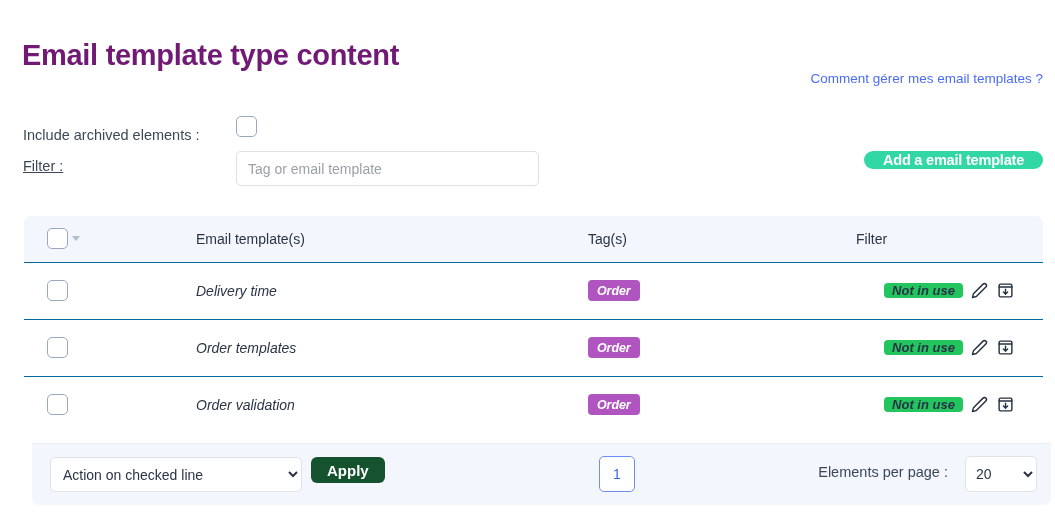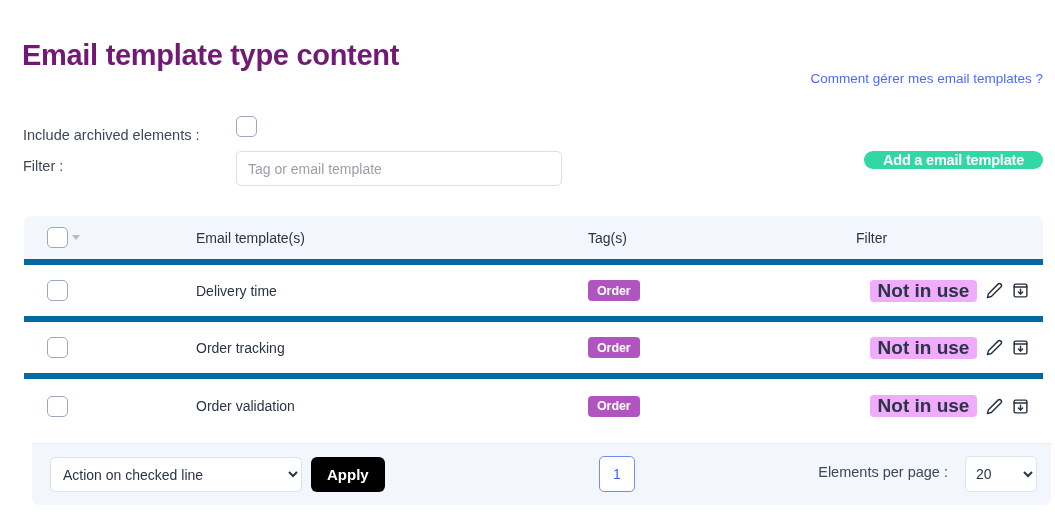--- a/index.html
+++ b/index.html
@@ -34,37 +34,37 @@
   }
 
   
   .filter-area { position: absolute; left: 0; top: 112px; width: 1055px; height: 82px; }
   .lbl {
     position: absolute;
     font-size: 14.5px;
     color: #3c4858;
   }
   .lbl-archived { left: 23px; top: 15px; }
-  .lbl-filter   { left: 23px; top: 46px; }
+  .lbl-filter   { left: 23px; top: 46px; text-decoration: underline; }
 
   .cb {
     width: 21px; height: 21px;
     border: 1.4px solid #9aa7bd;
     border-radius: 5px;
     background: #fff;
     display: inline-block;
     cursor: pointer;
     vertical-align: middle;
   }
   .cb-archived { position: absolute; left: 236px; top: 4px; }
 
   .filter-input {
     position: absolute;
     left: 236px; top: 39px;
-    width: 326px; height: 35px;
+    width: 303px; height: 35px;
     border: 1px solid #dcdfe4;
     border-radius: 5px;
     background: #fff;
     font-family: "Liberation Sans", sans-serif;
     font-size: 14px;
     color: #2b3445;
     padding: 0 11px;
     outline: none;
   }
   .filter-input::placeholder { color: #9b9fa6; }
@@ -118,48 +118,49 @@
     border-top: 5.5px solid #b4bcca;
     cursor: pointer;
   }
   .th-name  { padding-left: 86px !important; }
   .th-tag   { padding-left: 0 !important; text-align: center; }
   .th-stat  { padding-left: 0 !important; text-align: center; }
 
   .tbl tbody td {
     background: #ffffff;
     height: 57px;
-    border-top: 6px solid #0369a1;
+    border-top: 1px solid #0369a1;
     font-size: 14px;
     color: #2b3445;
     padding: 0;
     vertical-align: middle;
+    font-style: italic;
   }
   .td-cb   { padding-left: 23px !important; }
   .td-name { padding-left: 86px !important; }
   .td-tag  { text-align: left; }
   .td-stat { text-align: center; }
 
   .tag-badge {
     display: inline-block;
     background: #b055c0;
     color: #ffffff;
     font-size: 12.5px;
     font-weight: bold;
     border-radius: 4px;
     padding: 3.5px 9px;
     letter-spacing: -0.1px;
   }
 
   .status-cell { display: flex; align-items: center; justify-content: center; gap: 8px; }
   .status-badge {
     display: inline-block;
-    background: #f0abfc;
-    color: #2b3445;
-    font-size: 19px;
+    background: #22c55e;
+    color: #2b3445;
+    font-size: 13px;
     font-weight: bold;
     border-radius: 4px;
     padding: 0 8px;
     white-space: nowrap;
   }
   .icon-btn {
     display: inline-flex;
     align-items: center; justify-content: center;
     width: 18px; height: 18px;
     cursor: pointer;
@@ -185,25 +186,25 @@
     font-family: "Liberation Sans", sans-serif;
     font-size: 14px;
     color: #2b3445;
     padding: 0 8px;
     outline: none;
     cursor: pointer;
   }
   .btn-apply {
     position: absolute;
     left: 279px; top: 13px;
-    height: 35px;
+    height: 26px;
     padding: 0 16px;
     border: none;
     border-radius: 6px;
-    background: #000000;
+    background: #14532d;
     color: #ffffff;
     font-family: "Liberation Sans", sans-serif;
     font-size: 15px;
     font-weight: bold;
     cursor: pointer;
   }
   .pager {
     position: absolute;
     left: 567px; top: 12px;
     width: 36px; height: 36px;
@@ -301,21 +302,21 @@
                     <polyline points="9,14 12,17 15,14"></polyline>
                   </svg>
               </span>
             </div>
           </td>
         </tr>
         <tr>
           <td class="td-cb">
             <span class="cb"></span>
           </td>
-          <td class="td-name">Order tracking</td>
+          <td class="td-name">Order templates</td>
           <td class="td-tag">
             <span class="tag-badge">Order</span>
           </td>
           <td class="td-stat">
             <div class="status-cell">
               <span class="status-badge">Not in use</span>
               <span class="icon-btn">
                 <svg width="17" height="17" viewBox="0 0 24 24" fill="none" stroke="#25303f" stroke-width="2" stroke-linecap="round" stroke-linejoin="round">
                     <path d="M17 3a2.8 2.8 0 1 1 4 4L7.5 20.5 2 22l1.5-5.5L17 3z"></path>
                   </svg>

